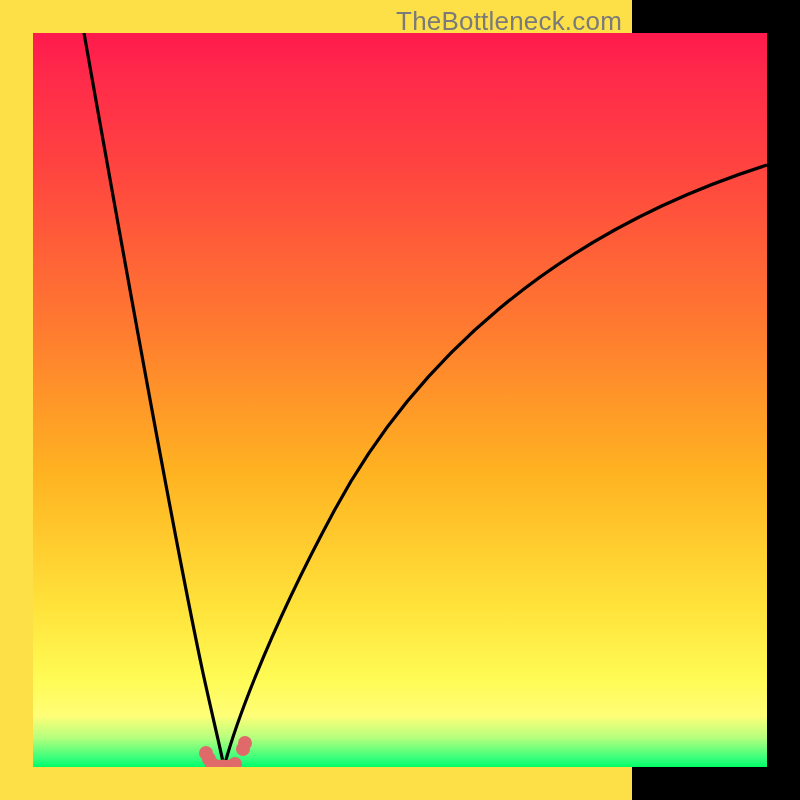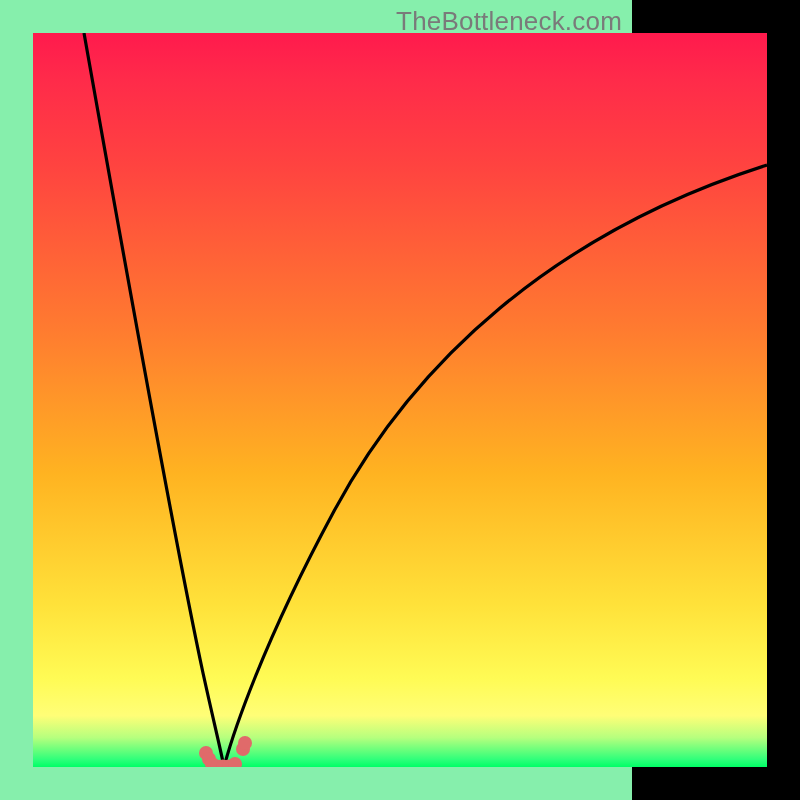--- a/index.html
+++ b/index.html
@@ -9,21 +9,21 @@
     height: 800px;
     background: #000;
     overflow: hidden;
   }
   .frame {
     position: absolute;
     left: 0;
     top: 0;
     width: 632px;
     height: 800px;
-    background: #86efac;
+    background: #fde047;
     text-align: right;
   }
   .plot {
     position: absolute;
     left: 33px;
     top: 33px;
     width: 734px;
     height: 734px;
     
     background: linear-gradient(

